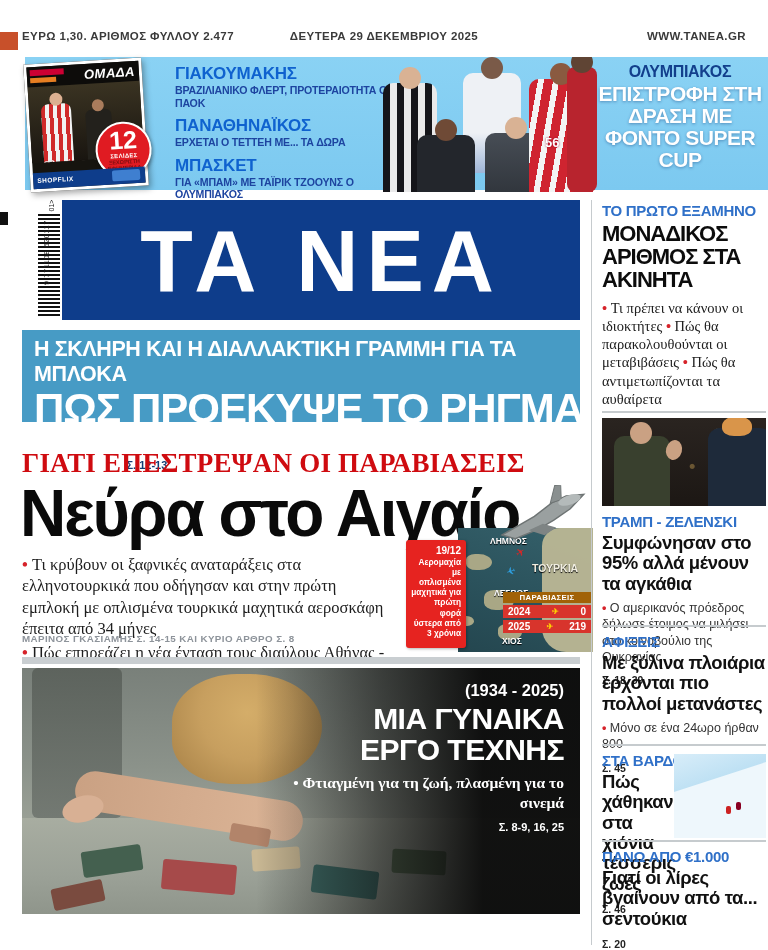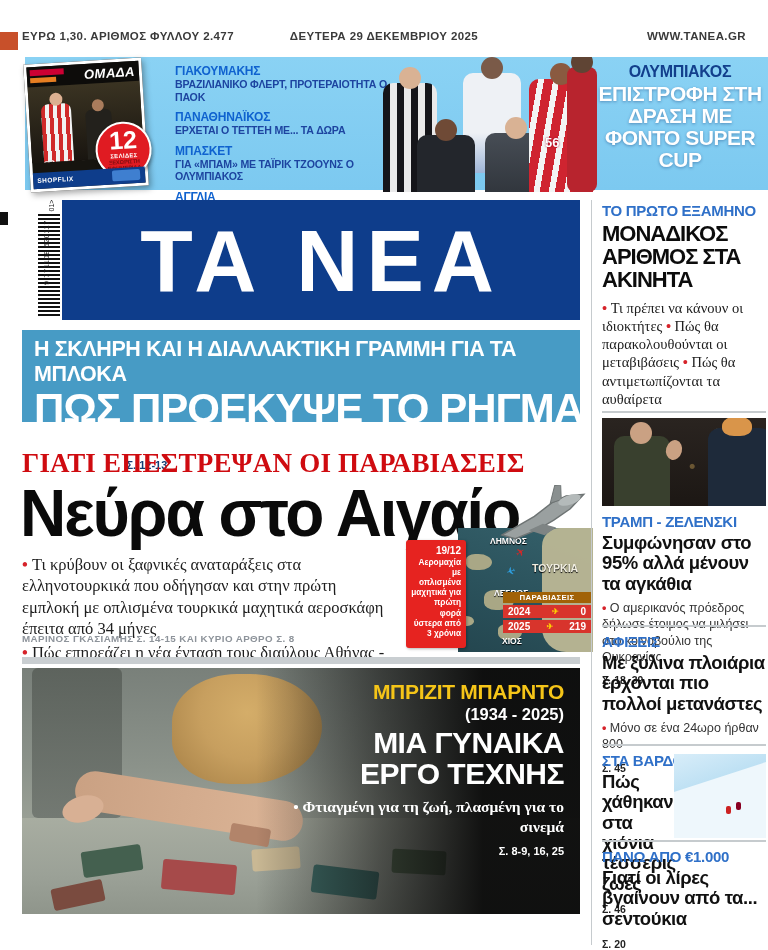--- a/index.html
+++ b/index.html
@@ -14,21 +14,21 @@
   .topbar .tb-right { position:absolute; right:0; }
   .print-mark { position:absolute; left:0; top:32px; width:18px; height:18px; background:#c8502a; }
   .reg-mark { position:absolute; left:0; top:212px; width:8px; height:13px; background:#111; }
 
   
   .strip { position:absolute; left:25px; top:57px; width:743px; height:135px;
            background:linear-gradient(180deg,#8ad2f4 0%,#7cc9f0 100%);
            border-bottom:2px solid #ffffff; overflow:visible; }
   .strip-items { position:absolute; left:150px; top:7px; width:238px; }
   .strip-item { margin-bottom:7px; line-height:1.18; }
-  .strip-item .sk { display:block; color:#0f62cf; font-size:12px; font-weight:800; letter-spacing:-.2px; }
+  .strip-item .sk { display:block; color:#0f62cf; font-size:17px; font-weight:800; letter-spacing:-.2px; }
   .strip-item .st { display:block; color:#1d44a0; font-size:10.6px; font-weight:800; letter-spacing:-.2px; }
   .strip-right { position:absolute; right:4px; top:6px; width:168px; text-align:center; }
   .strip-right .ok { color:#123f8c; font-size:16px; font-weight:900; letter-spacing:-.3px; }
   .strip-right .oh { margin-top:2px; color:#ffffff; font-size:21px; font-weight:900; line-height:1.05;
                      letter-spacing:-.5px; text-shadow:0 1px 3px rgba(20,60,120,.45); }
 
   
   .collage { position:absolute; left:352px; top:0; width:220px; height:135px; overflow:hidden;text-align:right; }
   .person { position:absolute; border-radius:10px 10px 0 0; }
   .person::before { content:""; position:absolute; top:-16px; left:50%; transform:translateX(-50%);
@@ -374,21 +374,20 @@
       <div class="pz pz1"></div>
         <div class="pz pz2"></div>
         <div class="pz pz3"></div>
       <div class="pz pz4"></div>
         <div class="pz pz5"></div>
         <div class="pz pz6"></div>
         <div class="pz pz7"></div>
     </div>
     <div class="bd-dark"></div>
     <div class="bd-text">
-      <div class="bd-k">ΜΠΡΙΖΙΤ ΜΠΑΡΝΤΟ</div>
       <div class="bd-y">(1934 - 2025)</div>
       <div class="bd-h">
         <span>ΜΙΑ ΓΥΝΑΙΚΑ</span><br>
         <span>ΕΡΓΟ ΤΕΧΝΗΣ</span>
       </div>
       <div class="bd-d">• Φτιαγμένη για τη ζωή, πλασμένη για το σινεμά</div>
       <div class="bd-p">Σ. 8-9, 16, 25</div>
     </div>
   </div>
 

